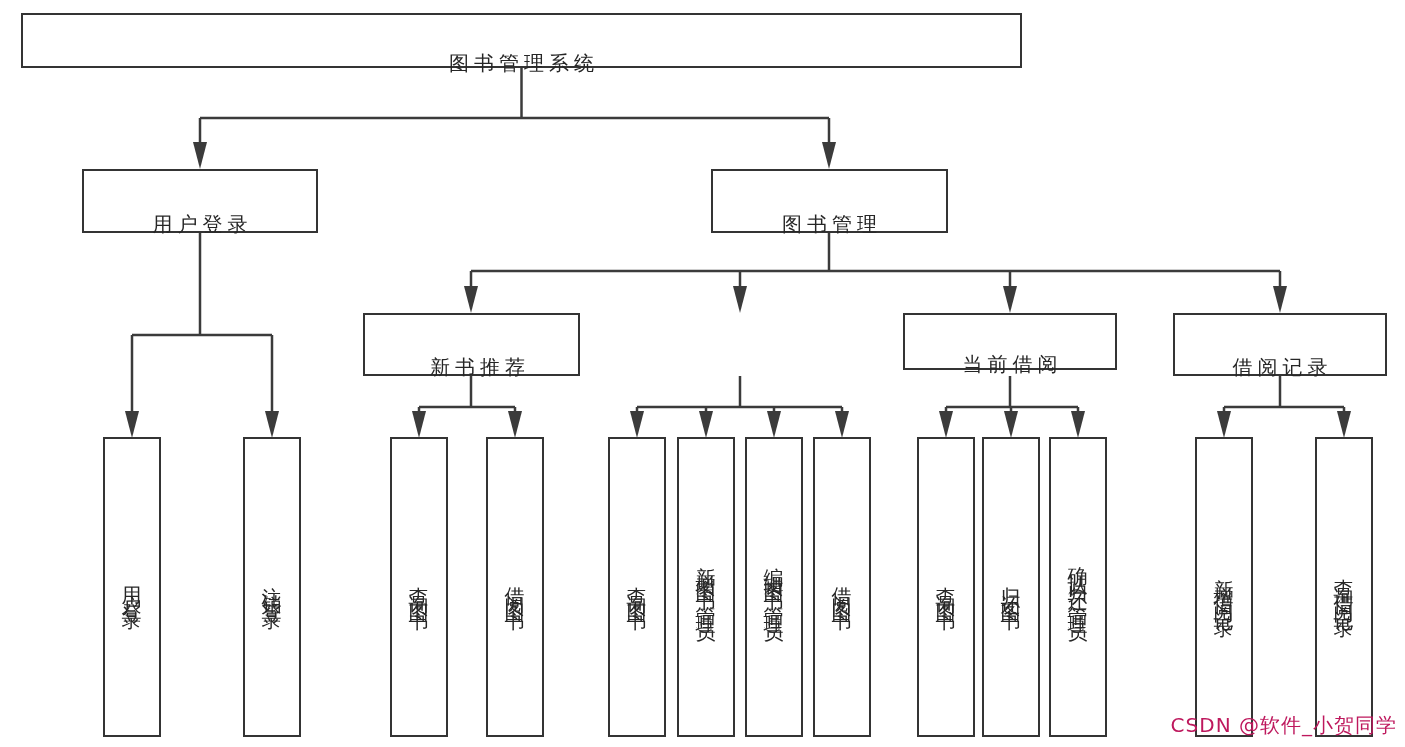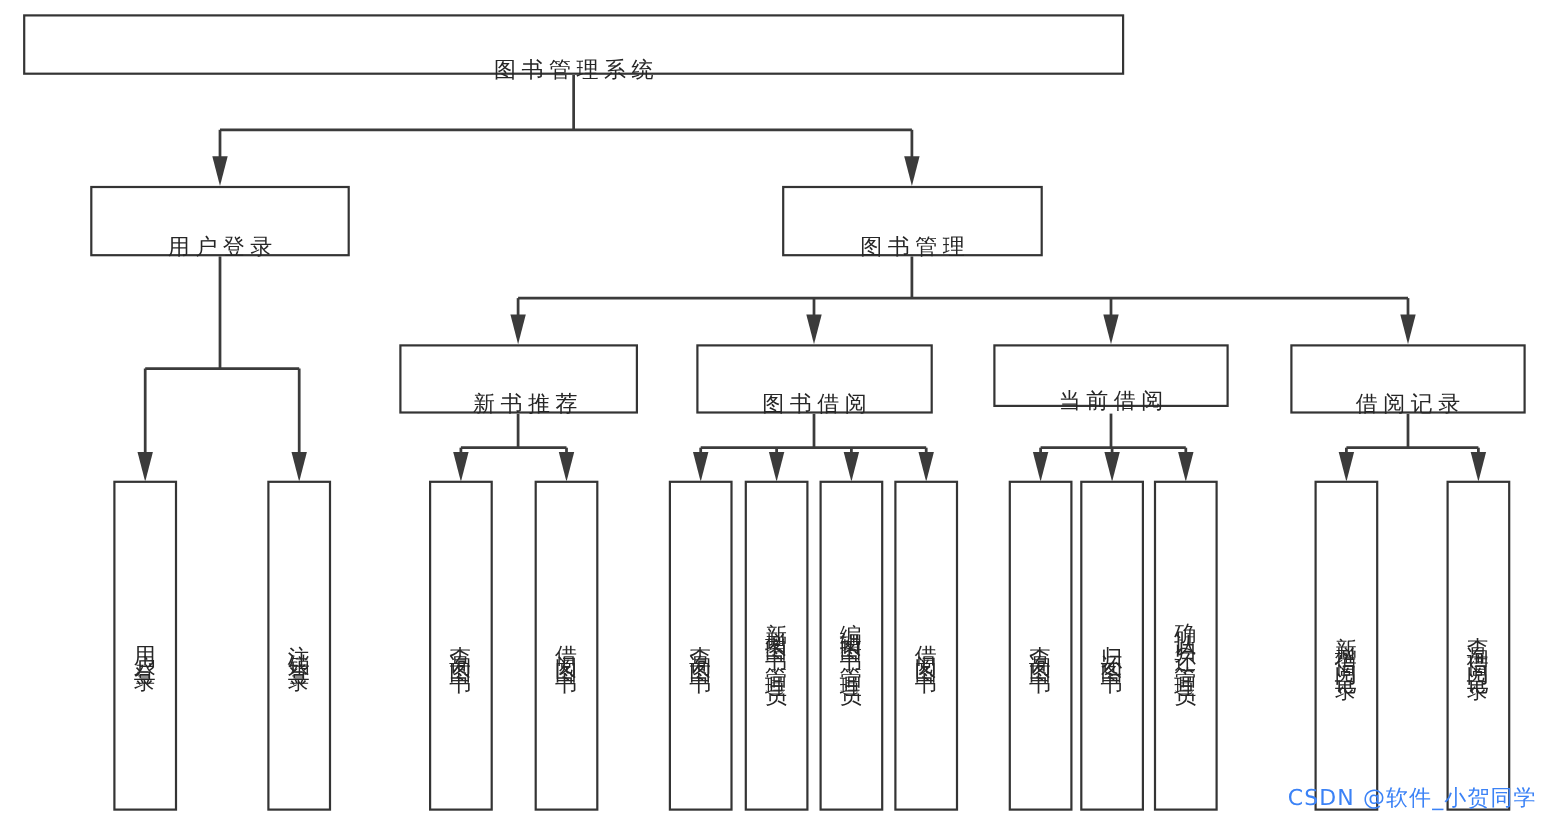--- a/index.html
+++ b/index.html
@@ -49,21 +49,21 @@
   .leaf{top:437px;width:58px;height:300px;}
   .l-a1{left:103px;} .l-a2{left:243px;}
   .l-b1{left:390px;} .l-b2{left:486px;}
   .l-c1{left:608px;} .l-c2{left:677px;} .l-c3{left:745px;} .l-c4{left:813px;}
   .l-d1{left:917px;} .l-d2{left:982px;} .l-d3{left:1049px;}
   .l-e1{left:1195px;} .l-e2{left:1315px;}
   .watermark{
     position:absolute;
     right:8px;top:712px;
     font-size:20px;
-    color:#3b82f6;
+    color:#be185d;
     letter-spacing:1px;
     z-index:5;
     white-space:nowrap;
   }
 </style>
 </head>
 <body>
 
 <div class="canvas">
 
@@ -143,23 +143,20 @@
   <div class="node n-user-login">
     <span class="hlabel">用户登录</span>
   </div>
   <div class="node n-book-mgmt">
     <span class="hlabel">图书管理</span>
   </div>
 
   <div class="node n-new-rec">
     <span class="hlabel">新书推荐</span>
   </div>
-  <div class="node n-book-borrow">
-    <span class="hlabel">图书借阅</span>
-  </div>
   <div class="node n-cur-borrow">
     <span class="hlabel">当前借阅</span>
   </div>
   <div class="node n-borrow-rec">
     <span class="hlabel">借阅记录</span>
   </div>
 
   <div class="node leaf l-a1">
     <span class="vlabel">用户登录</span>
   </div>

